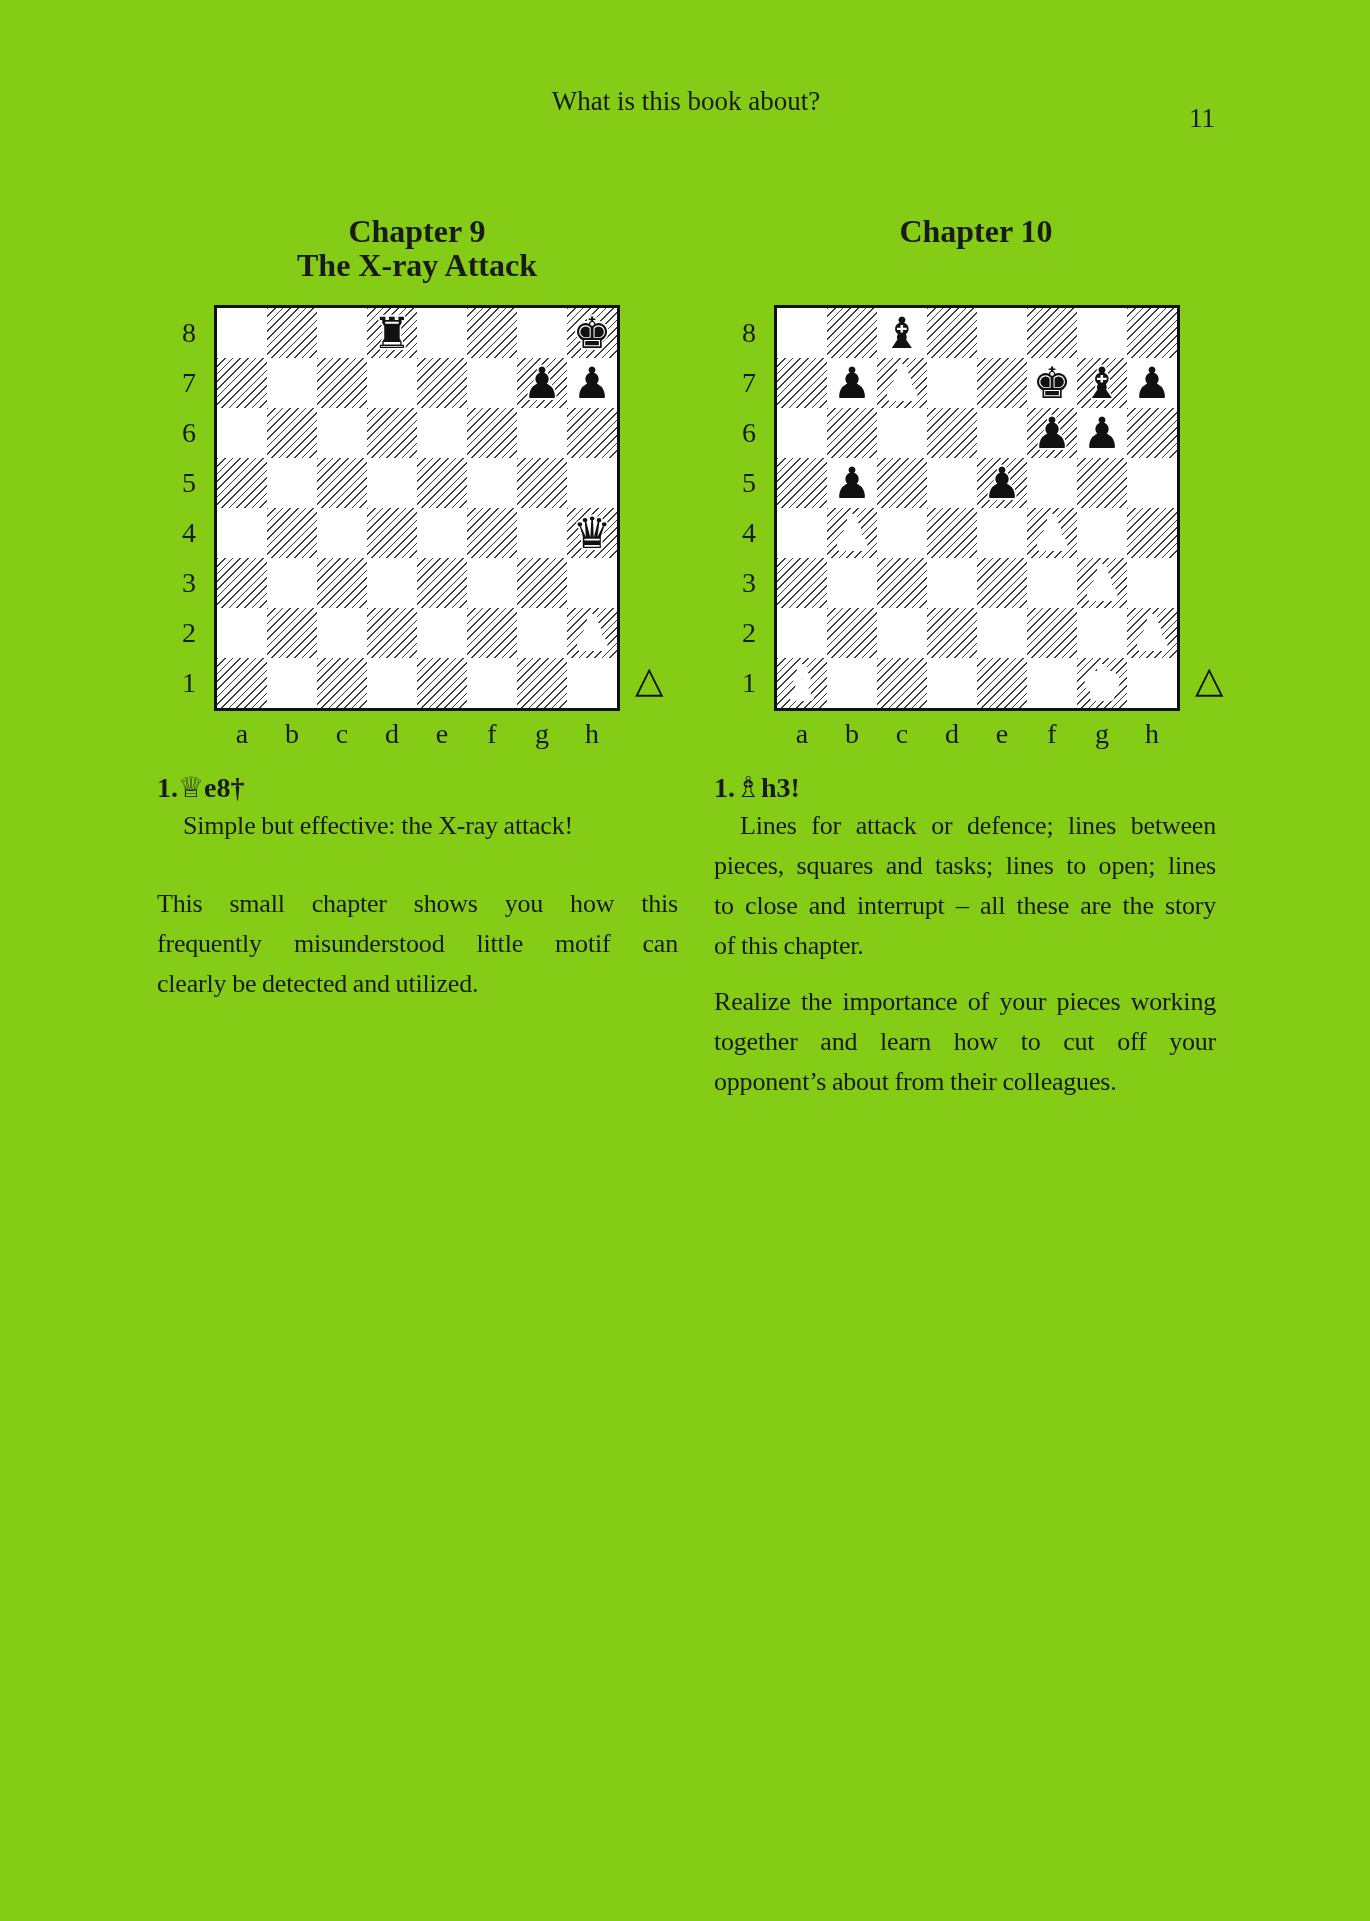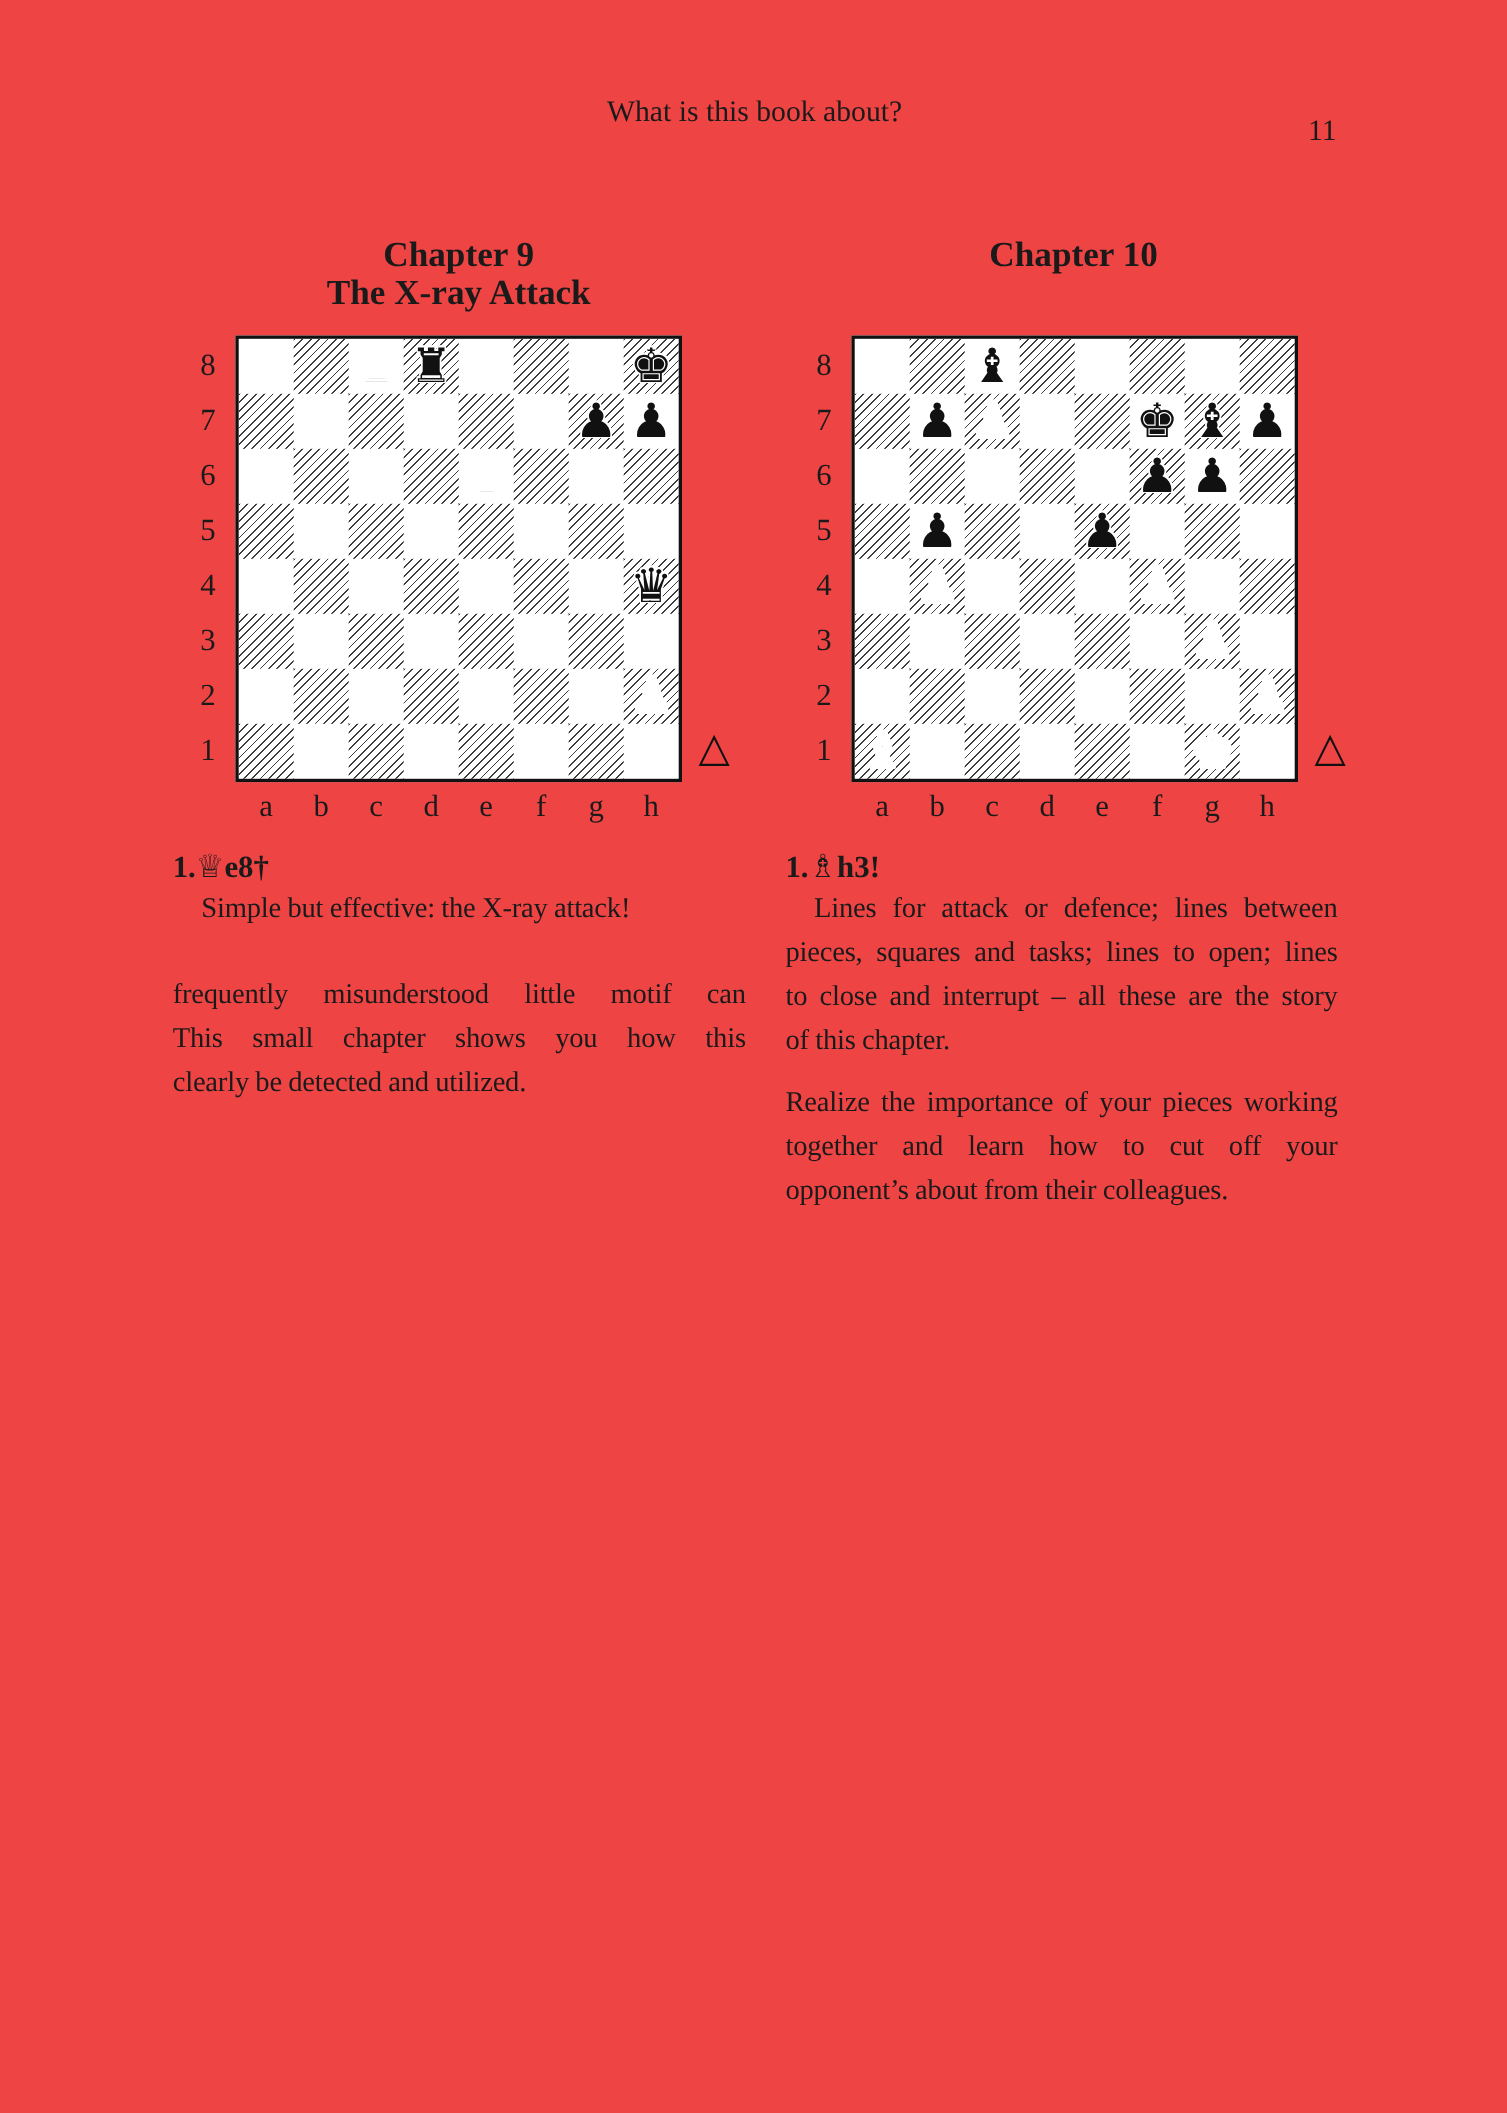--- a/index.html
+++ b/index.html
@@ -1,21 +1,21 @@
 <!DOCTYPE html>
 <html><head>
 <meta charset="utf-8">
 <style>
   html,body{margin:0;padding:0;}
   body{
     width:1370px;height:1921px;background:#ffffff;overflow:hidden;
     font-family:"Liberation Serif", serif;color:#1a1a1a;
     position:relative;
   }
-  .page{position:absolute;inset:0;background:#ef4444;}
+  .page{position:absolute;inset:0;background:#84cc16;}
 
   
   .running-head{position:absolute;left:157px;top:86px;width:1058px;font-size:27px;}
   .rh-title{text-align:center;}
   .rh-page{position:absolute;right:0;top:0;margin-top:17px;}
 
   
   .column{position:absolute;inset:0;}
   .col0{--hx:117px;--bx:214px;--tx:157px;--tw:521px;}
   .col1{--hx:676px;--bx:774px;--tx:714px;--tw:502px;}
@@ -219,22 +219,22 @@
         </div>
       <div class="to-move">△</div>
     </div>
     <div class="textcol">
       <div class="move-line"><span>1.</span><span class="fig">♕</span><span>e8†</span></div>
       <div class="paras">
           <div class="para">
             <div class="pline ind">Simple but effective: the X-ray attack!</div>
           </div>
           <div class="para para-gap">
+            <div class="pline just">This small chapter shows you how this</div>
             <div class="pline just">frequently misunderstood little motif can</div>
-            <div class="pline just">This small chapter shows you how this</div>
             <div class="pline">clearly be detected and utilized.</div>
           </div>
         </div>
     </div>
   </section>
 
   <section class="column col1">
     <div class="chapter-heading">
       <div>Chapter 10</div>
     </div>

